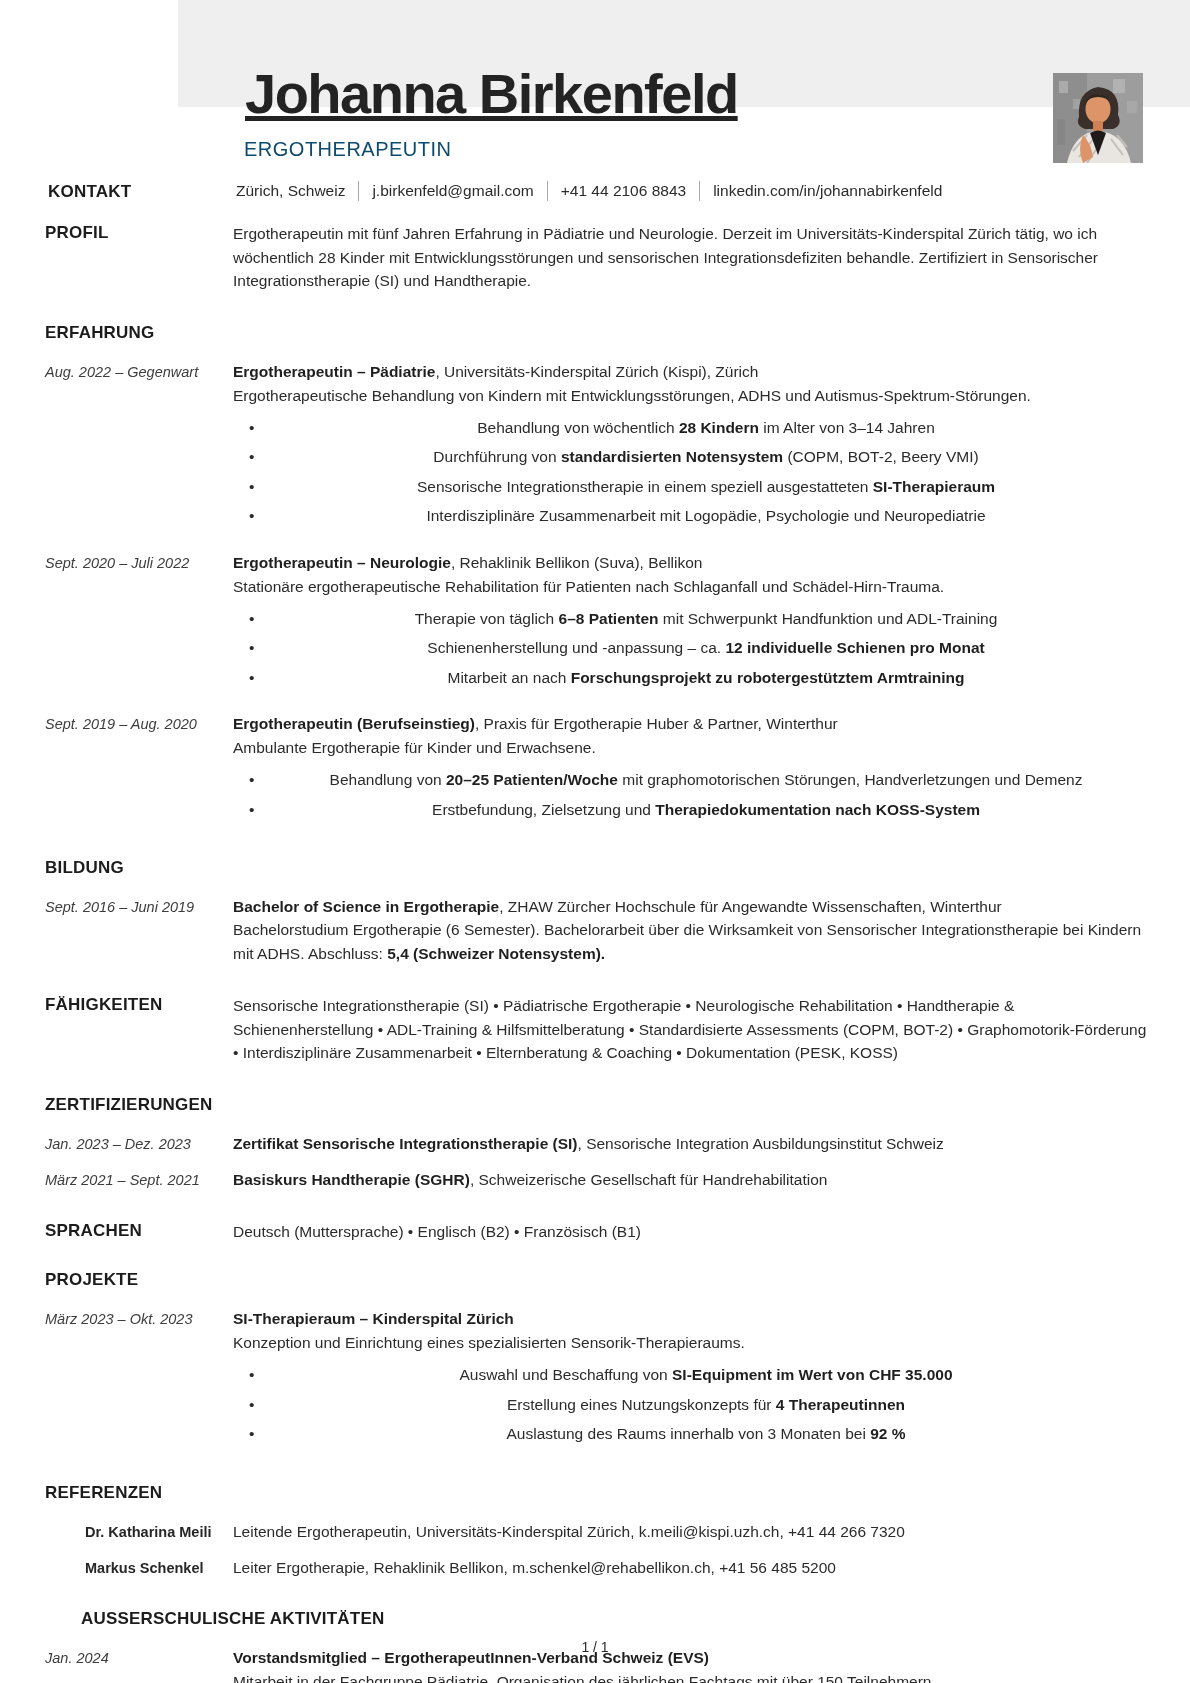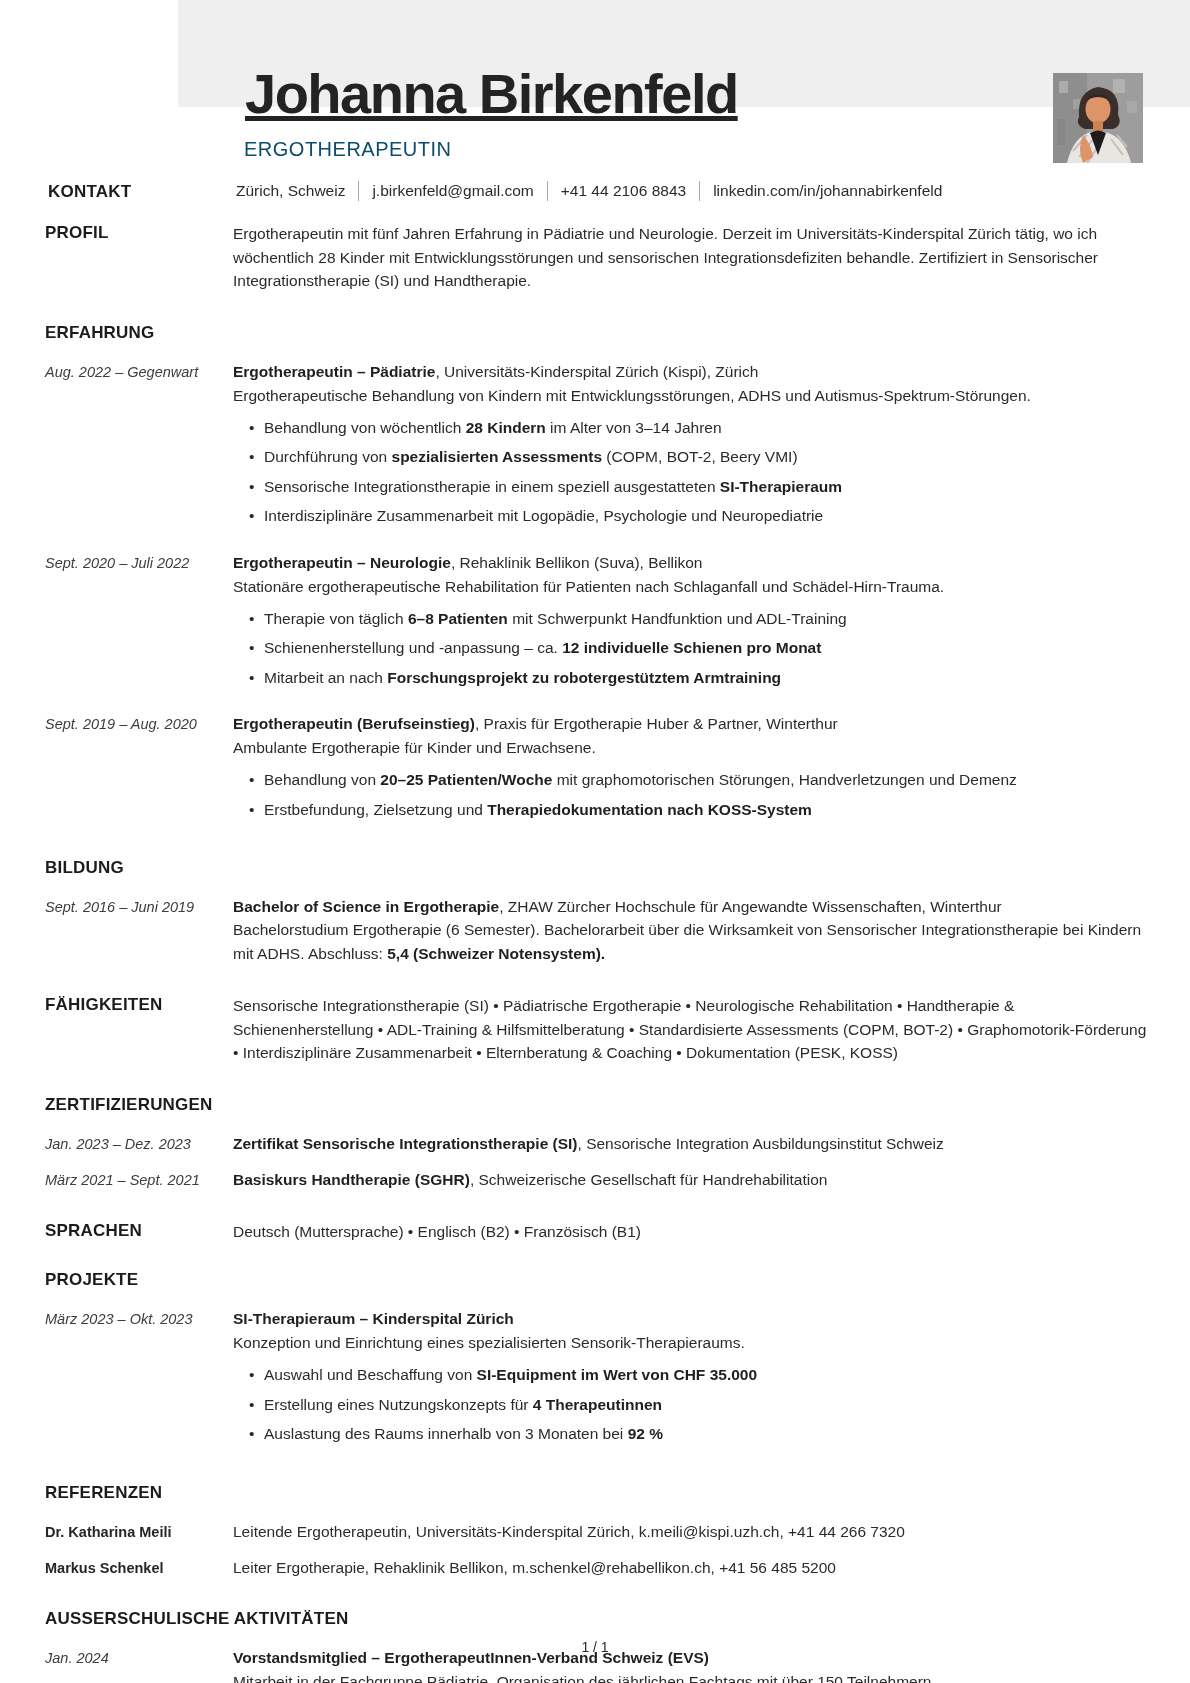--- a/index.html
+++ b/index.html
@@ -36,30 +36,30 @@
   }
   h2.sec {
     margin:0; font-size:17px; font-weight:700; color:#1c1c1c;
     letter-spacing:0.2px; line-height:22px;
   }
   .dates {
     font-style:italic; font-size:14.5px; color:#3d3d3d;
     padding-top:2px; line-height:20px;
   }
   .refname {
-    font-weight:700; font-size:14.5px; color:#262626; padding-top:2px; line-height:20px;
+    font-weight:700; font-size:14.5px; color:#262626; padding-top:2px; line-height:20px;margin-left:40px;
   }
   .body-text { font-size:15.5px; line-height:23.5px; color:#2b2b2b; }
   .entry-title { font-size:15.5px; line-height:23px; color:#2b2b2b; }
   .b { font-weight:700; color:#1f1f1f; }
   .summary { font-size:15.5px; line-height:23px; color:#2b2b2b; margin-top:1px; }
   ul.bullets { margin:10px 0 0; padding:0 0 0 31px; list-style:none; }
   ul.bullets li {
     position:relative; font-size:15.5px; line-height:22px;
-    margin-bottom:7.5px; color:#2b2b2b;
+    margin-bottom:7.5px; color:#2b2b2b;text-align:center;
   }
   ul.bullets li::before {
     content:'\2022'; position:absolute; left:-15px; top:0;
     color:#2b2b2b; font-size:15.5px;
   }
   .contact-line { display:flex; align-items:center; font-size:15.5px; color:#2b2b2b; flex-wrap:nowrap;text-align:center; }
   .sep {
     display:inline-block; width:1px; height:20px; background:#a8a8a8;
     margin:0 13px; flex:0 0 auto;
   }
@@ -126,21 +126,21 @@
   <h2 class="sec">ERFAHRUNG</h2>
 </div>
 
 <div class="row mt-entry">
   <div class="dates">Aug. 2022 – Gegenwart</div>
   <div>
     <div class="entry-title"><span class="b">Ergotherapeutin – Pädiatrie</span><span>, Universitäts-Kinderspital Zürich (Kispi), Zürich</span></div>
     <div class="summary">Ergotherapeutische Behandlung von Kindern mit Entwicklungsstörungen, ADHS und Autismus-Spektrum-Störungen.</div>
     <ul class="bullets">
         <li><span>Behandlung von wöchentlich </span><span class="b">28 Kindern</span><span> im Alter von 3–14 Jahren</span></li>
-        <li><span>Durchführung von </span><span class="b">spezialisierten Assessments</span><span> (COPM, BOT-2, Beery VMI)</span></li>
+        <li><span>Durchführung von </span><span class="b">standardisierten Notensystem</span><span> (COPM, BOT-2, Beery VMI)</span></li>
         <li><span>Sensorische Integrationstherapie in einem speziell ausgestatteten </span><span class="b">SI-Therapieraum</span></li>
         <li><span>Interdisziplinäre Zusammenarbeit mit Logopädie, Psychologie und Neuropediatrie</span></li>
       </ul>
   </div>
 </div>
 
 <div class="row mt-entry">
   <div class="dates">Sept. 2020 – Juli 2022</div>
   <div>
     <div class="entry-title"><span class="b">Ergotherapeutin – Neurologie</span><span>, Rehaklinik Bellikon (Suva), Bellikon</span></div>
@@ -226,21 +226,21 @@
   <div class="refname">Dr. Katharina Meili</div>
   <div class="entry-title">Leitende Ergotherapeutin, Universitäts-Kinderspital Zürich, k.meili@kispi.uzh.ch, +41 44 266 7320</div>
 </div>
 
 <div class="row mt-line">
   <div class="refname">Markus Schenkel</div>
   <div class="entry-title">Leiter Ergotherapie, Rehaklinik Bellikon, m.schenkel@rehabellikon.ch, +41 56 485 5200</div>
 </div>
 
 <div class="row mt-sec">
-  <h2 class="sec" style="grid-column:1 / span 2;">AUSSERSCHULISCHE AKTIVITÄTEN</h2>
+  <h2 class="sec" style="grid-column:1 / span 2;margin-left:36px;">AUSSERSCHULISCHE AKTIVITÄTEN</h2>
 </div>
 
 <div class="row mt-entry">
   <div class="dates">Jan. 2024</div>
   <div>
     <div class="entry-title"><span class="b">Vorstandsmitglied – ErgotherapeutInnen-Verband Schweiz (EVS)</span></div>
     <div class="summary">Mitarbeit in der Fachgruppe Pädiatrie. Organisation des jährlichen Fachtags mit über 150 Teilnehmern.</div>
   </div>
 </div>
 

